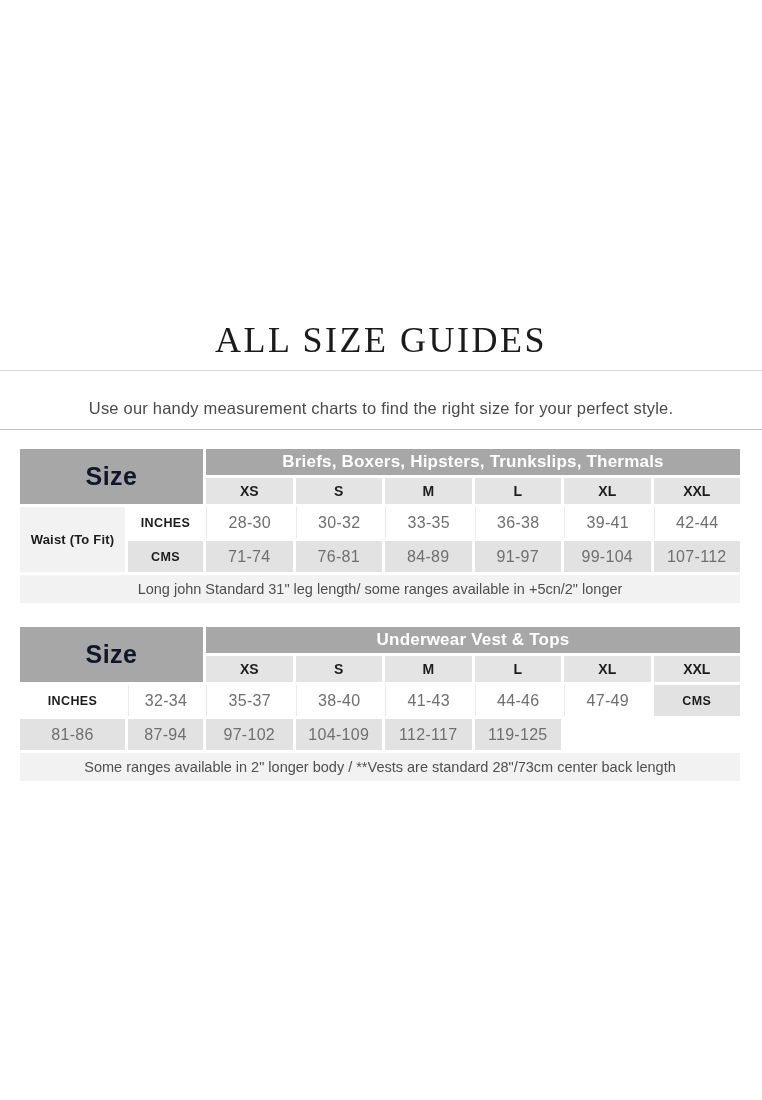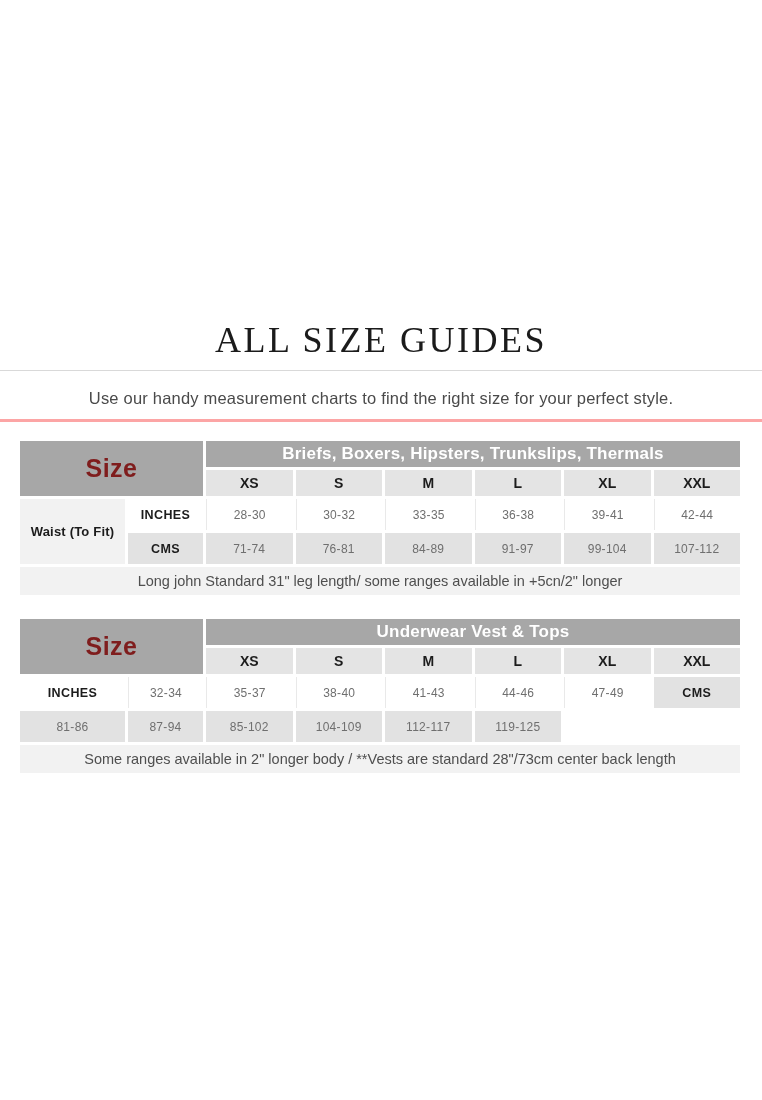--- a/index.html
+++ b/index.html
@@ -22,22 +22,22 @@
     text-align: center;
     font-family: "Liberation Serif", serif;
     font-size: 36px;
     line-height: 36px;
     letter-spacing: 2.5px;
     color: #1b1b1b;
   }
   .subtitle-band {
     margin-top: 12px;
     border-top: 1px solid #d9d9d9;
-    border-bottom: 3px solid #fca5a5;
-    padding: 18px 0 11px 0;
+    border-bottom: 1px solid #fca5a5;
+    padding: 28px 0 11px 0;
     text-align: center;
     font-size: 16.5px;
     color: #4a4a4a;
     letter-spacing: 0.2px;
   }
   .size-table {
     width: 720px;
     margin-left: 20px;
     display: grid;
     grid-template-columns: 105px 75px repeat(6, 1fr);
@@ -49,21 +49,21 @@
   .size-table.second { margin-top: 24px; }
   .cell {
     display: flex;
     align-items: center;
     justify-content: center;
     text-align: center;
   }
   .sizebox {
     grid-area: 1 / 1 / 3 / 3;
     background: #a7a7a7;
-    color: #7f1d1d;
+    color: #0f172a;
     font-size: 25px;
     font-weight: bold;
     letter-spacing: 0.5px;
   }
   .category {
     grid-area: 1 / 3 / 2 / 9;
     background: #a7a7a7;
     color: #ffffff;
     font-size: 17px;
     font-weight: bold;
@@ -86,21 +86,21 @@
   .unit {
     color: #1c1c1c;
     font-size: 12.5px;
     font-weight: bold;
     letter-spacing: 0.4px;
     text-align: center;
   }
   .row-inches { background: #ffffff; }
   .row-cms { background: #e2e2e2; }
   .data {
-    font-size: 12px;
+    font-size: 16px;
     color: #6f6f6f;
     letter-spacing: 0.3px;
   }
   .data.row-inches { border-left: 1px solid #e9e9e9; }
   .note {
     grid-column: 1 / -1;
     grid-row: 5;
     background: #f2f2f2;
     color: #4f4f4f;
     font-size: 14.5px;
@@ -165,21 +165,21 @@
     <div class="cell data row-inches">32-34</div>
     <div class="cell data row-inches">35-37</div>
     <div class="cell data row-inches">38-40</div>
     <div class="cell data row-inches">41-43</div>
     <div class="cell data row-inches">44-46</div>
     <div class="cell data row-inches">47-49</div>
 
     <div class="cell unit row-cms">CMS</div>
     <div class="cell data row-cms">81-86</div>
     <div class="cell data row-cms">87-94</div>
-    <div class="cell data row-cms">85-102</div>
+    <div class="cell data row-cms">97-102</div>
     <div class="cell data row-cms">104-109</div>
     <div class="cell data row-cms">112-117</div>
     <div class="cell data row-cms">119-125</div>
 
     <div class="cell note">Some ranges available in 2" longer body / **Vests are standard 28"/73cm center back length</div>
   </div>
 
 </div>
 
 </body></html>

